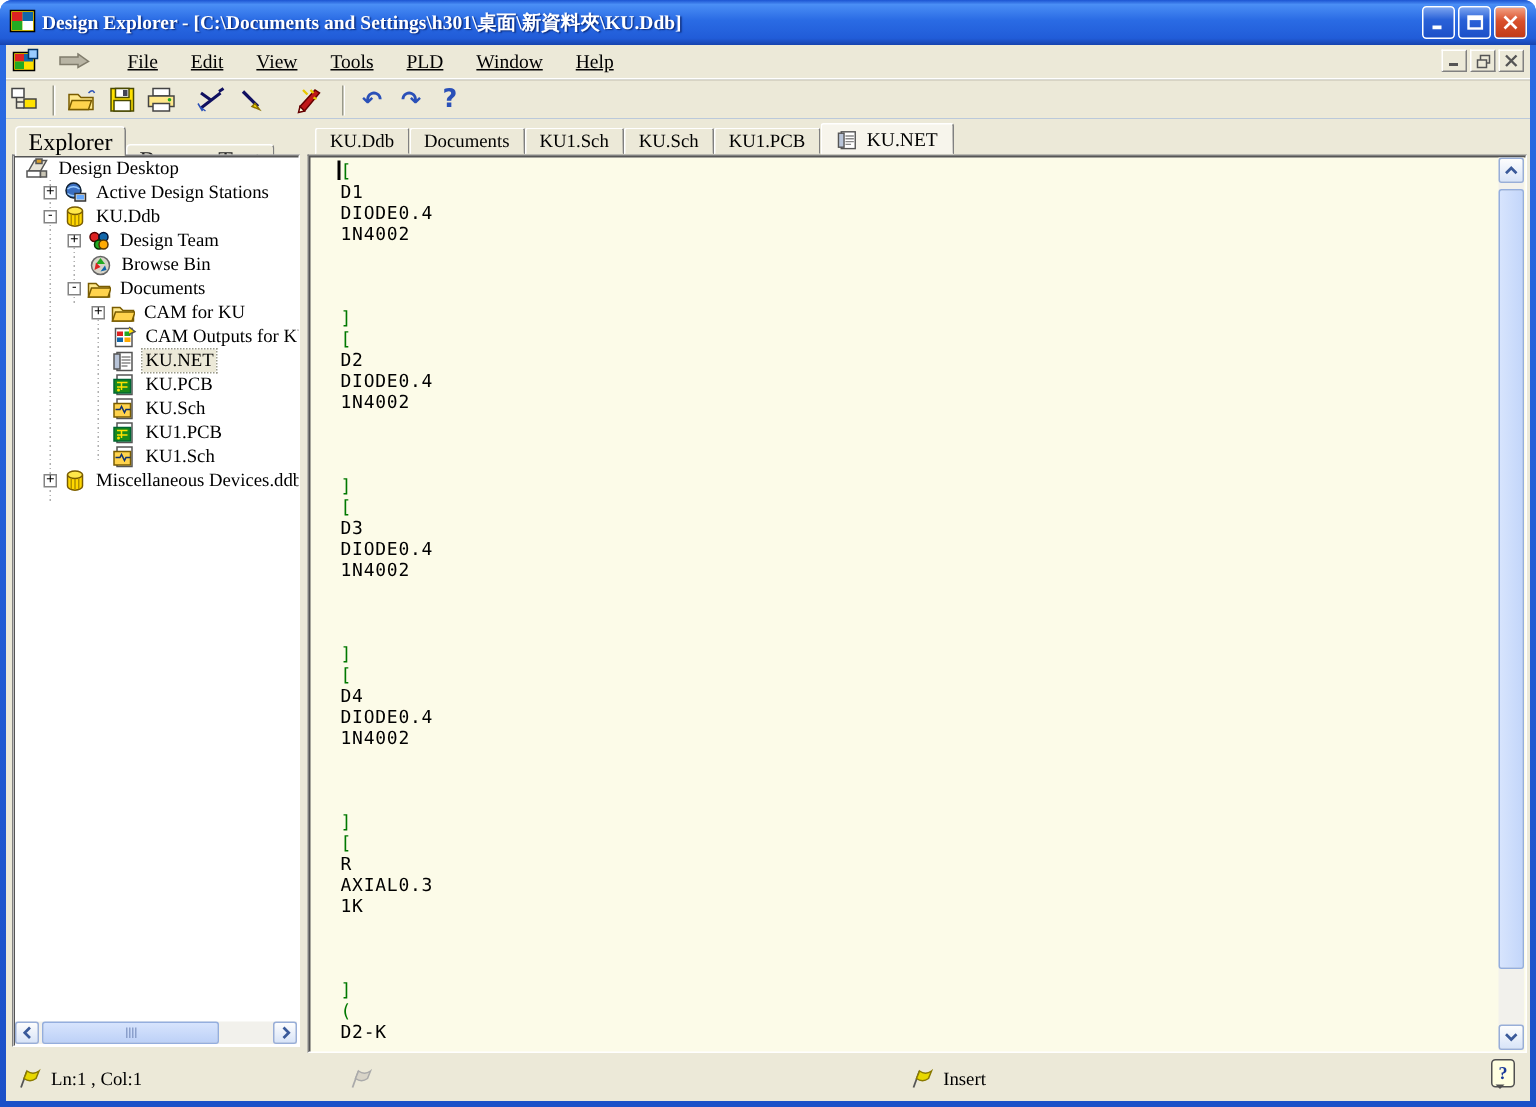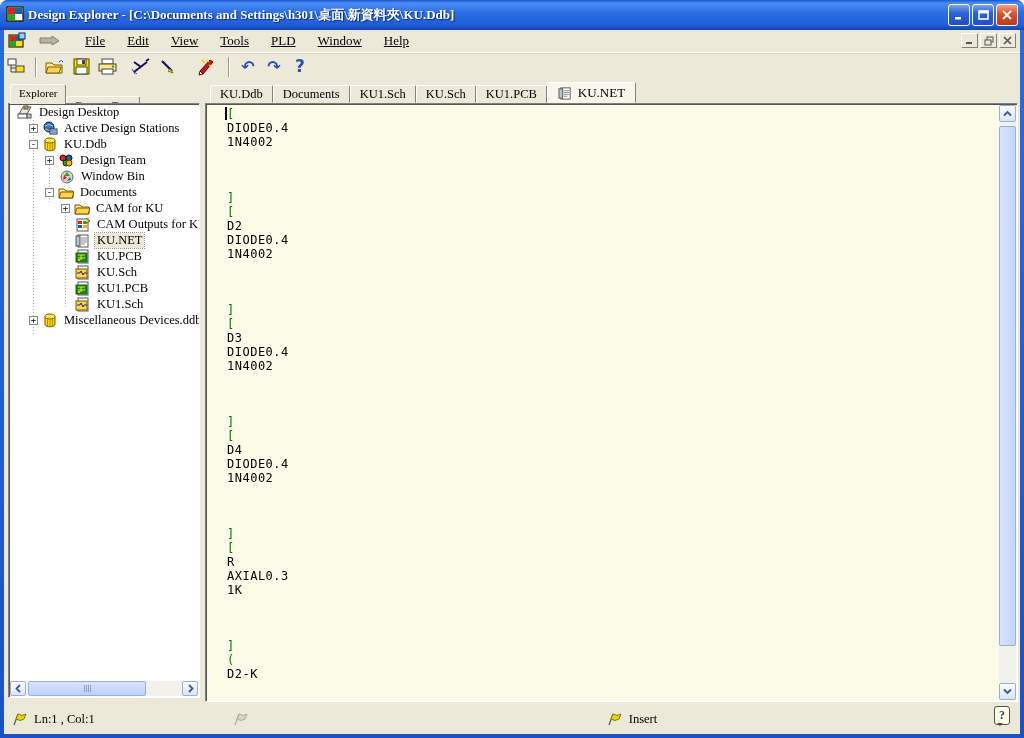--- a/index.html
+++ b/index.html
@@ -39,21 +39,21 @@
     background:#ECE9D8; border-top:1px solid #d8d4c4; display:flex; align-items:center; }
   .tb-btn { width:26px; height:24px; display:flex; align-items:center; justify-content:center; }
   .tb-sep { width:2px; height:20px; margin:0 5px; border-left:1px solid #9a9a8a; border-right:1px solid #fff; }
   .tb-glyph { font-family:"DejaVu Sans", sans-serif; font-weight:bold; color:#2a50b8; font-size:16px; line-height:1; }
 
   
   #workspace { position:absolute; left:4px; top:79px; width:1016px; height:625px; background:#ECE9D8; }
 
   
   #left-tabs { position:absolute; left:6px; top:5px; height:19px; display:flex; }
-  .ltab { padding:2px 8px 0 8px; font-size:11px; border:1px solid; border-bottom:none;
+  .ltab { padding:2px 8px 0 8px; font-size:16px; border:1px solid; border-bottom:none;
     border-color:#fff #808080 transparent #fff; background:#ECE9D8; border-radius:3px 3px 0 0; }
   .ltab.active { position:relative; z-index:2; height:20px; }
   .ltab.inactive { margin-top:12px; height:17px; color:#222; }
   #tree-box { position:absolute; left:4px; top:24px; width:192px; height:595px;
     background:#fff; border:1px solid; border-color:#808080 #fff #fff #808080;
     box-shadow:inset 1px 1px 0 #555; overflow:hidden; }
   .tree-row { position:relative; height:16px; display:flex; align-items:center; white-space:nowrap; font-size:12.5px; }
   .tree-row .lbl { padding:0 2px; }
   .tree-row.selected .lbl { background:#ECE9D8; outline:1px dotted #9a9a8a; }
   .expand-box { width:9px; height:9px; border:1px solid #848484; background:#fff;
@@ -312,21 +312,21 @@
         <span class="lbl">Design Team</span>
       </div>
 
       <div class="tree-row" style="padding-left:50px">
         <svg class="tree-icon" viewBox="0 0 16 15">
             <circle cx="8" cy="8" r="6" fill="#d8d4c8" stroke="#666"></circle>
             <path d="M8 3 L11 7 H5 Z" fill="#2a2"></path>
             <path d="M4 11 L5 6 L8 9 Z" fill="#d22"></path>
             <path d="M12 11 L8 12 L11 8 Z" fill="#16a"></path>
           </svg>
-        <span class="lbl">Window Bin</span>
+        <span class="lbl">Browse Bin</span>
       </div>
 
       <div class="tree-row" style="padding-left:36px">
         <span class="expand-box">-</span>
         <svg class="tree-icon" viewBox="0 0 16 15">
             <path d="M1 4 h5 l2 2 h7 v7 H1 Z" fill="#ffe88a" stroke="#7a5c00"></path>
             <path d="M1 13 l2 -6 h13 l-2 6 Z" fill="#ffd34d" stroke="#7a5c00"></path>
           </svg>
         <span class="lbl">Documents</span>
       </div>
@@ -457,20 +457,21 @@
             <path d="M6 5 h6 M6 7 h6 M6 9 h6 M6 11 h4" stroke="#888"></path>
           </svg>
         <span>KU.NET</span>
       </div>
     </div>
 
     <div id="editor-box">
       <div id="caret"></div>
       <div id="code">
         <div class="cl sym">[</div>
+        <div class="cl">D1</div>
         <div class="cl">DIODE0.4</div>
         <div class="cl">1N4002</div>
         <div class="cl"></div>
         <div class="cl"></div>
         <div class="cl"></div>
         <div class="cl sym">]</div>
         <div class="cl sym">[</div>
         <div class="cl">D2</div>
         <div class="cl">DIODE0.4</div>
         <div class="cl">1N4002</div>

